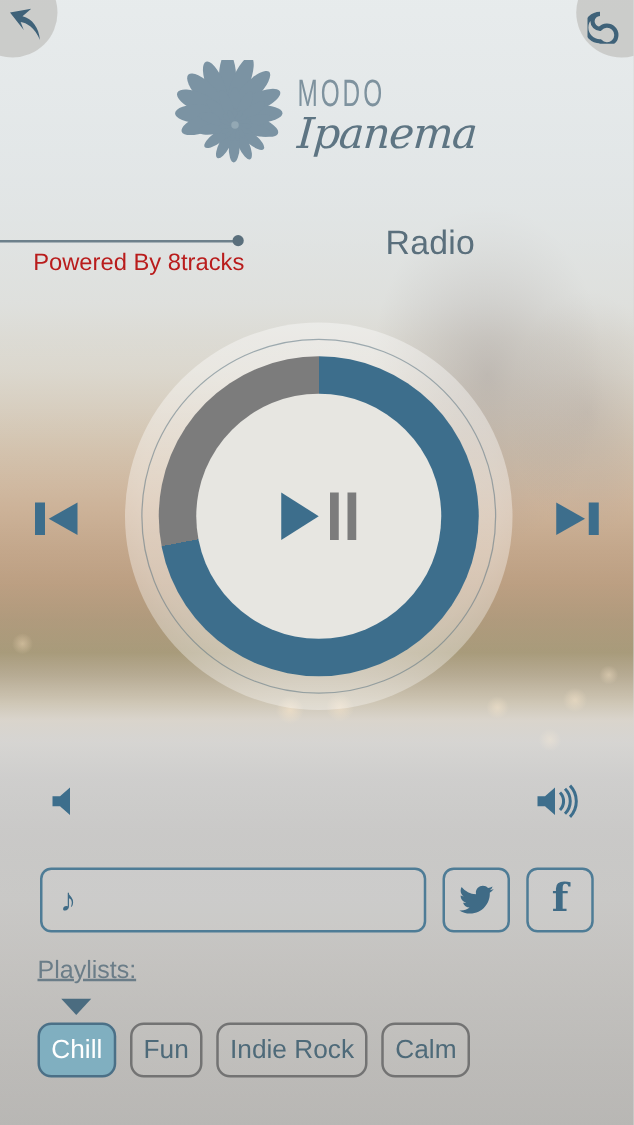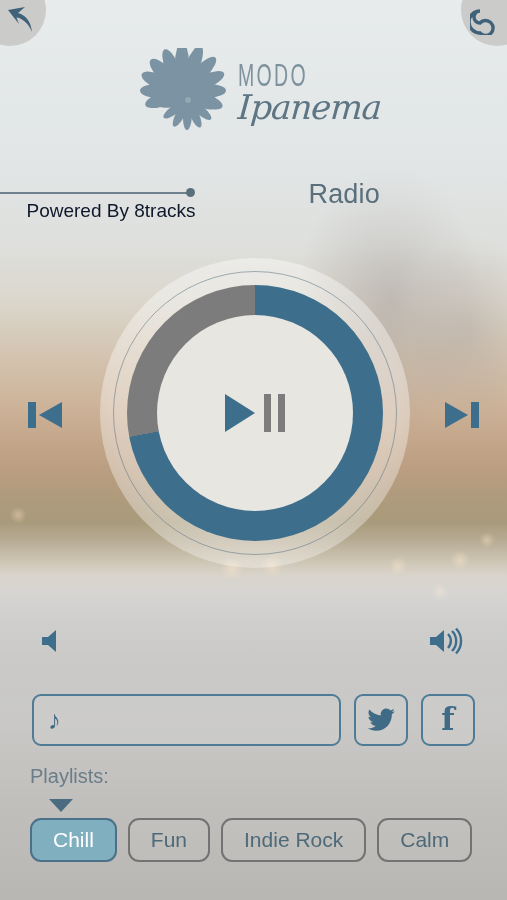--- a/index.html
+++ b/index.html
@@ -159,21 +159,21 @@
     border-radius: 50%;
     background: #5a6f7c;
   }
   .powered-by {
     position: absolute;
     top: 200px;
     left: 0;
     width: 222px;
     text-align: center;
     font-size: 19px;
-    color: #0f172a;
+    color: #b91c1c;
   }
 
   
   .dial-wrap {
     position: absolute;
     left: 100px;
     top: 258px;
     width: 310px;
     height: 310px;
   }
@@ -307,41 +307,42 @@
     margin-top: -2px;
   }
 
   
   .playlists-label {
     position: absolute;
     top: 765px;
     left: 30px;
     font-size: 20px;
     color: #6b7d88;
+    text-decoration: underline;
   }
   .playlist-caret {
     position: absolute;
     top: 799px;
     left: 49px;
     width: 0; height: 0;
     border-left: 12px solid transparent;
     border-right: 12px solid transparent;
     border-top: 13px solid #4b6c80;
   }
   .chips {
     position: absolute;
     top: 818px;
     left: 30px;
     display: flex;
     gap: 11px;
     align-items: center;
   }
   .chip {
     height: 44px;
-    padding: 0 21px;
+    padding: 0 9px;
     border: 2px solid #737373;
     border-radius: 11px;
     display: flex;
     align-items: center;
     justify-content: center;
     font-size: 21px;
     color: #4e6a79;
     background: rgba(255,255,255,.05);
     white-space: nowrap;
   }

